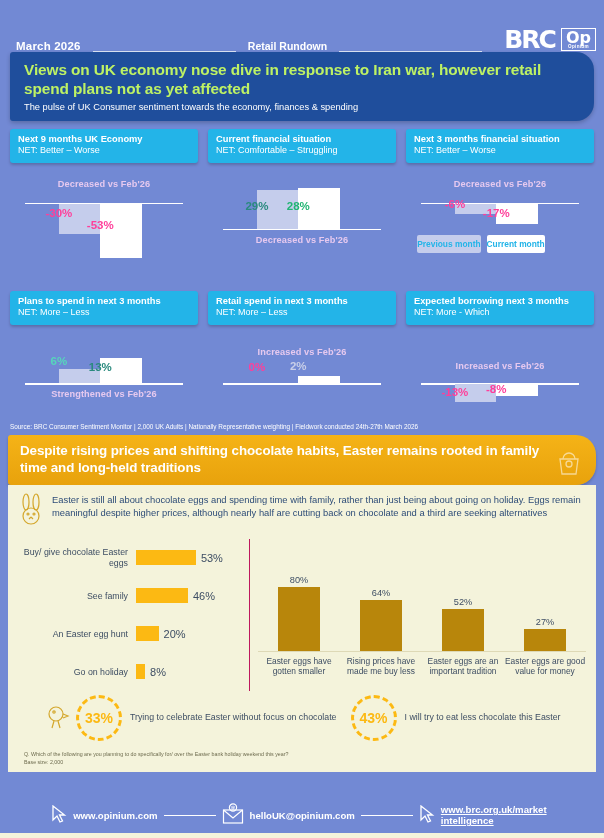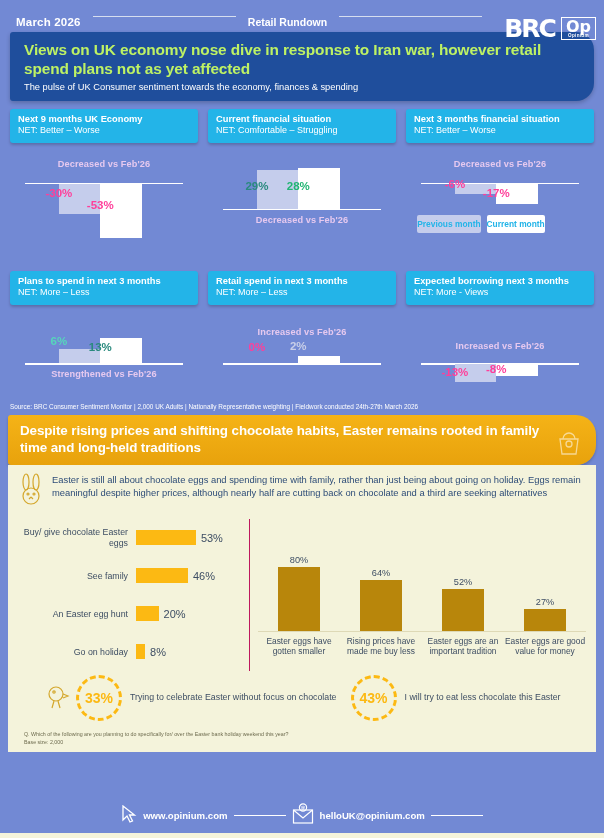--- a/index.html
+++ b/index.html
@@ -5,21 +5,21 @@
   * { box-sizing: border-box; margin: 0; padding: 0; }
   body {
     width: 604px; height: 838px;
     background: #7289d4;
     font-family: "Liberation Sans", sans-serif;
     overflow: hidden;
     position: relative;
   }
 
   
-  .topbar { height: 28px; display: flex; align-items: flex-start; padding: 16px 8px; }
+  .topbar { height: 52px; display: flex; align-items: flex-end; padding: 0 8px; }
   .month { color: #ffffff; font-size: 11.5px; font-weight: bold; letter-spacing: .2px; margin-left: 8px; }
   .rule { flex: 1; height: 1px; background: #d6deef; margin: 0 12px; }
   .rundown { color: #ffffff; font-size: 10.5px; font-weight: bold; }
   .logos { display: flex; align-items: center; gap: 6px; margin-left: 10px; }
   .brc { font-size: 25px; font-weight: bold; color: #ffffff; letter-spacing: -2px; font-family: "DejaVu Sans", sans-serif; line-height: 1; }
   .opbox { border: 1.4px solid #ffffff; padding: 1px 4px 0 4px; text-align: center; line-height: 1; }
   .opbox .op { color: #ffffff; font-size: 16px; font-weight: bold; font-family: "DejaVu Sans", sans-serif; }
   .opbox .opi { color: #ffffff; font-size: 4.6px; font-weight: bold; letter-spacing: .3px; display: block; margin-top: -1px;}
 
   
@@ -205,21 +205,21 @@
       <div class="blab" style="left:-24%; top:36px; color:#ff3f9a;">0%</div>
       <div class="bar bcurr" style="left:48%; top:51px; height:7px;"></div>
       <div class="blab" style="left:-2%; top:35px; color:#c9cfe8;">2%</div>
       <div class="axis" style="top:58px"></div>
     </div>
   </div>
 
   <div class="col">
     <div class="cap">
       <div class="t1">Expected borrowing next 3 months</div>
-      <div class="t2">NET: More - Views</div>
+      <div class="t2">NET: More - Which</div>
     </div>
     <div class="plot" style="height:92px;">
       <div class="vslabel" style="top:36px">Increased vs Feb'26</div>
       <div class="axis" style="top:58px"></div>
       <div class="bar bprev" style="left:26%; top:59px; height:18px;"></div>
       <div class="blab" style="left:-24%; top:61px; color:#ff3f9a;">-13%</div>
       <div class="bar bcurr" style="left:48%; top:59px; height:12px;"></div>
       <div class="blab" style="left:-2%; top:58px; color:#ff3f9a;">-8%</div>
     </div>
   </div>
@@ -361,14 +361,22 @@
       <svg width="22" height="22" viewBox="0 0 22 22" fill="none" stroke="#fff" stroke-width="1.2">
         <rect x="1.5" y="7" width="19" height="13"></rect>
         <path d="M1.5 7 L11 15 L20.5 7"></path>
         <circle cx="11" cy="4.5" r="3.6"></circle>
         <text x="11" y="6.4" font-size="4.6" fill="#fff" stroke="none" text-anchor="middle" font-family="DejaVu Sans">@</text>
       </svg>
     </span>
     <span>helloUK@opinium.com</span>
   </span>
   <span class="frule"></span>
+  <span class="fitem">
+    <span>
+      <svg width="16" height="18" viewBox="0 0 16 18" fill="none" stroke="#fff" stroke-width="1.3">
+        <path d="M2 1 L2 15 L6 11 L9 17 L11.5 16 L8.5 10 L13.5 10 Z"></path>
+      </svg>
+    </span>
+    <span class="flink" style="max-width:112px; display:inline-block; line-height:1.15;">www.brc.org.uk/market intelligence</span>
+  </span>
 </div>
 <div class="bottomstrip"></div>
 
 </body></html>

